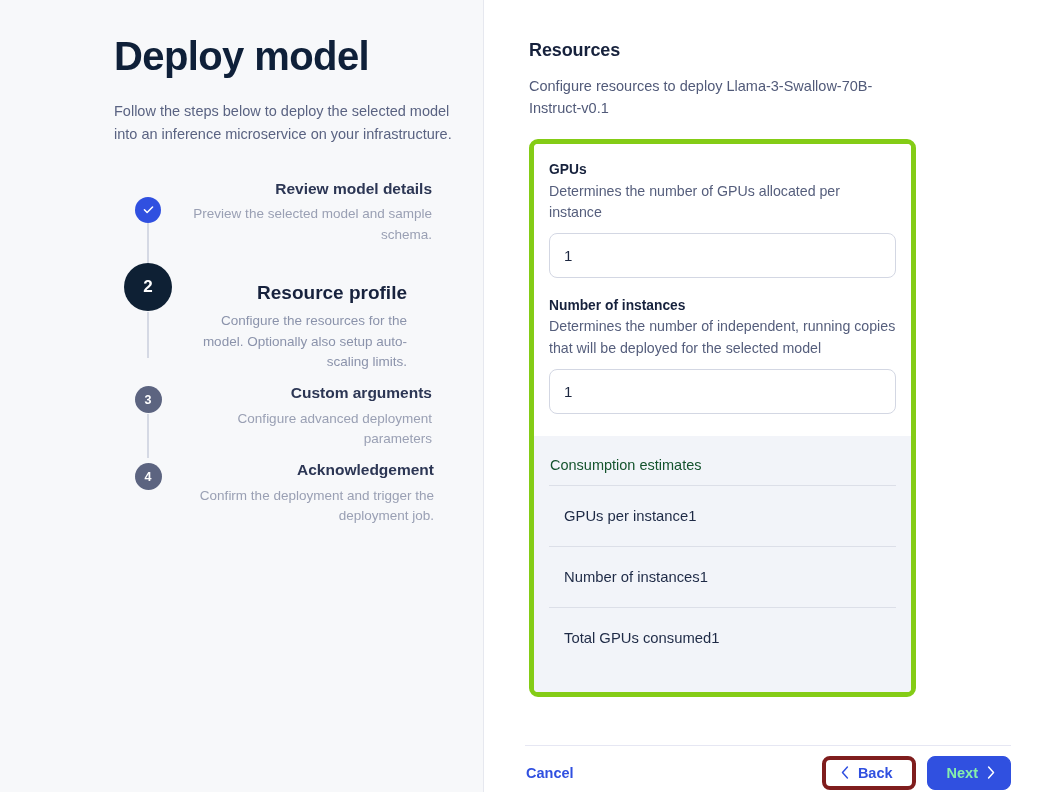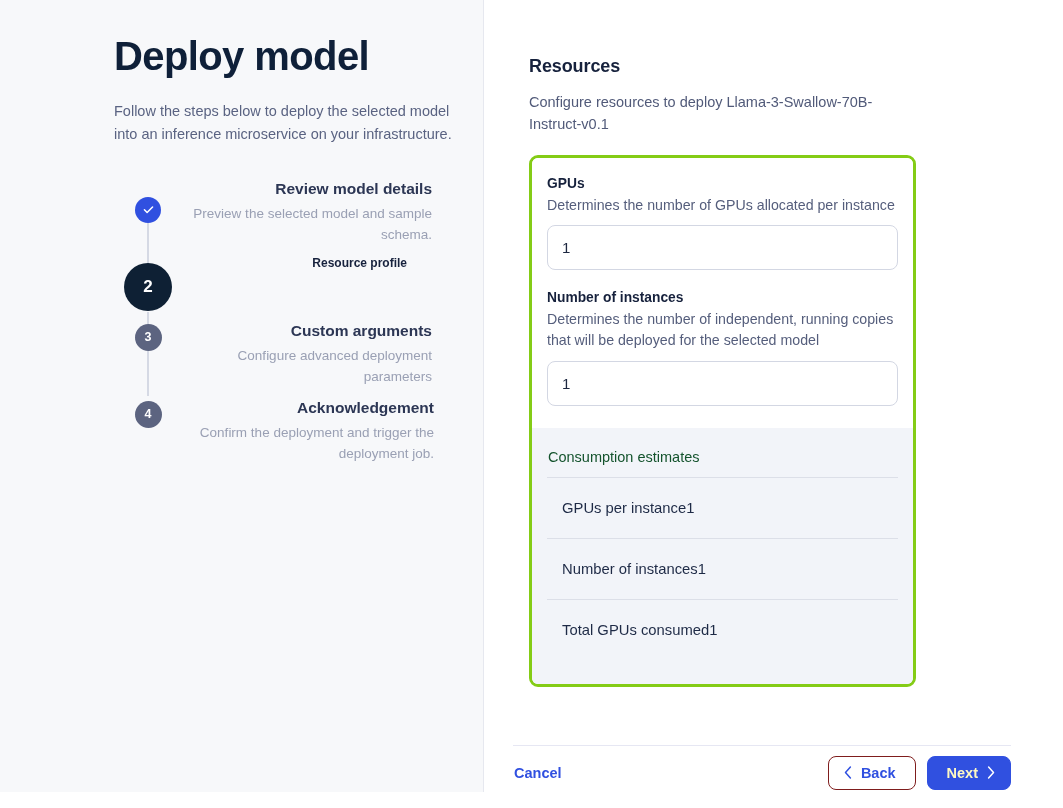--- a/index.html
+++ b/index.html
@@ -126,31 +126,31 @@
     font-size: 13.5px;
     line-height: 1.55;
     color: #9aa0b4;
   }
   .step-desc.active { color: #8b93ab; }
 
   
   .step-1 { margin-bottom: 0; }
   .step-1 .step-body { width: 250px; }
   .step-2 .step-body { width: 225px; padding-left: 14px; margin-top: 10px; }
-  .step-2 .step-title { font-size: 12px; }
+  .step-2 .step-title { font-size: 19px; margin-top: 25px; }
   .step-3 .step-body { width: 250px; margin-top: 10px; }
   .step-4 .step-body { width: 252px; margin-top: 10px; }
 
   
   .right-panel {
     flex: 1;
     height: 808px;
     background: #ffffff;
     position: relative;
-    padding: 56px 0 0 0;
+    padding: 40px 0 0 0;
   }
 
   .right-inner { padding: 0 46px 0 45px; }
 
   .section-title {
     font-size: 18px;
     font-weight: bold;
     color: #16213c;
     letter-spacing: -0.1px;
   }
@@ -160,21 +160,21 @@
     font-size: 14.5px;
     line-height: 1.55;
     color: #515a79;
     width: 390px;
   }
 
   
   .card {
     margin-top: 19px;
     width: 387px;
-    border: 3px solid #84cc16;
+    border: 5px solid #84cc16;
     border-radius: 9px;
     overflow: hidden;
     background: #ffffff;
   }
 
   .card-top { padding: 17px 15px 22px 15px; background: #ffffff; }
 
   .field + .field { margin-top: 19px; }
 
   .field-label {
@@ -228,21 +228,21 @@
     border-top: 1px solid #dcdfe8;
     padding: 0 4px 0 15px;
   }
 
   .estimate-label { font-size: 14.8px; color: #1e2a46; }
   .estimate-value { font-size: 14.8px; color: #1e2a46; padding-right: 9px; }
 
   
   .footer-wrap {
     position: absolute;
-    left: 12px;
+    left: 24px;
     right: 35px;
     bottom: 0;
     padding: 0 17px;
   }
 
   .footer-divider {
     height: 1px;
     background: #e6e7f3;
     width: 100%;
   }
@@ -276,31 +276,31 @@
     height: 34px;
     border-radius: 8px;
     font-size: 14.5px;
     font-weight: bold;
     font-family: "Liberation Sans", sans-serif;
     cursor: pointer;
   }
 
   .btn-back {
     background: #ffffff;
-    border: 1px solid #7f1d1d;
+    border: 4px solid #7f1d1d;
     color: #3050e0;
     padding: 0 19px 0 15px;
     min-width: 86px;
     margin-left: 11px;
   }
 
   .btn-next {
     background: #3050e0;
     border: 1px solid #3050e0;
-    color: #fef9c3;
+    color: #86efac;
     padding: 0 15px 0 19px;
     min-width: 82px;
     justify-content: space-between;
   }
 
   .chev { width: 8px; height: 13px; flex: none; display: block; }
 </style>
 </head>
 <body>
 
@@ -328,20 +328,21 @@
         </div>
       </div>
 
       <div class="step step-2">
         <div class="step-marker-col">
           <div class="connector" style="top:66px;height:46px;"></div>
           <div class="circle current">2</div>
         </div>
         <div class="step-body">
           <div class="step-title active">Resource profile</div>
+          <div class="step-desc active">Configure the resources for the model. Optionally also setup auto-scaling limits.</div>
         </div>
       </div>
 
       <div class="step step-3">
         <div class="step-marker-col">
           <div class="connector" style="top:41px;height:44px;"></div>
           <div class="circle pending">3</div>
         </div>
         <div class="step-body">
           <div class="step-title">Custom arguments</div>

